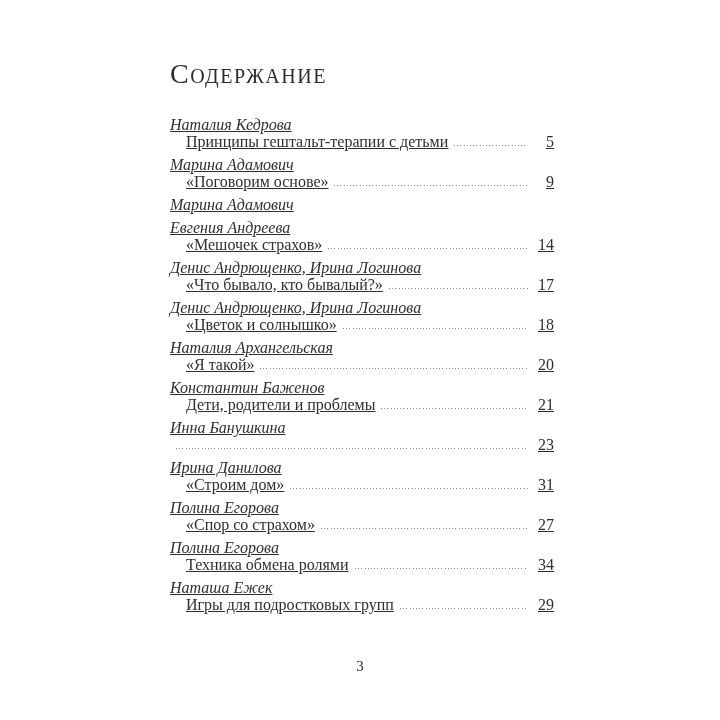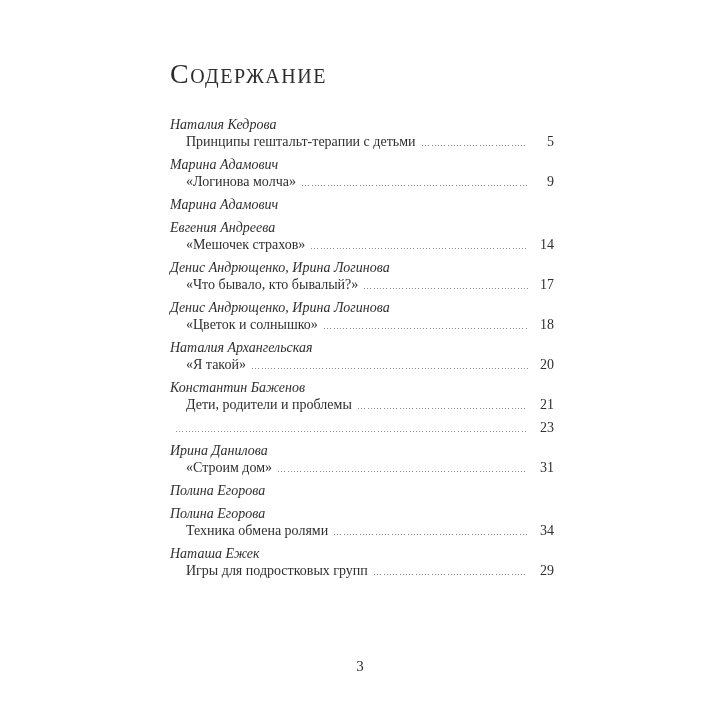--- a/index.html
+++ b/index.html
@@ -28,22 +28,23 @@
     line-height: 28px;
     letter-spacing: 1.5px;
     color: #2d2d2d;
     font-weight: 400;
   }
   .toc {
     margin-top: 28px;
   }
   .entry {
     margin-bottom: 6px;
-    font-size: 14px;
+    font-size: 16px;
     line-height: 17px;
+    text-decoration: underline;
   }
   .author {
     font-style: italic;
   }
   .title-line {
     display: flex;
     align-items: baseline;
   }
   .title-text {
     white-space: nowrap;
@@ -90,21 +91,21 @@
               <span class="leader"></span>
               <span class="pagenum">5</span>
             </div>
           </div>
   </div>
 
   <div class="entry">
     <div class="author">Марина Адамович</div>
     <div class="lines">
             <div class="title-line">
-              <span class="title-text">«Логинова молча»</span>
+              <span class="title-text">«Поговорим основе»</span>
               <span class="leader"></span>
               <span class="pagenum">9</span>
             </div>
           </div>
   </div>
 
   <div class="entry">
     <div class="author">Марина Адамович</div>
   </div>
 
@@ -157,20 +158,21 @@
     <div class="lines">
             <div class="title-line">
               <span class="title-text">Дети, родители и проблемы</span>
               <span class="leader"></span>
               <span class="pagenum">21</span>
             </div>
           </div>
   </div>
 
   <div class="entry">
+    <div class="author">Инна Банушкина</div>
     <div class="lines">
             <div class="title-line">
               <span class="leader"></span>
               <span class="pagenum">23</span>
             </div>
           </div>
   </div>
 
   <div class="entry">
     <div class="author">Ирина Данилова</div>
@@ -178,20 +180,27 @@
             <div class="title-line">
               <span class="title-text">«Строим дом»</span>
               <span class="leader"></span>
               <span class="pagenum">31</span>
             </div>
           </div>
   </div>
 
   <div class="entry">
     <div class="author">Полина Егорова</div>
+    <div class="lines">
+            <div class="title-line">
+              <span class="title-text">«Спор со страхом»</span>
+              <span class="leader"></span>
+              <span class="pagenum">27</span>
+            </div>
+          </div>
   </div>
 
   <div class="entry">
     <div class="author">Полина Егорова</div>
     <div class="lines">
             <div class="title-line">
               <span class="title-text">Техника обмена ролями</span>
               <span class="leader"></span>
               <span class="pagenum">34</span>
             </div>

